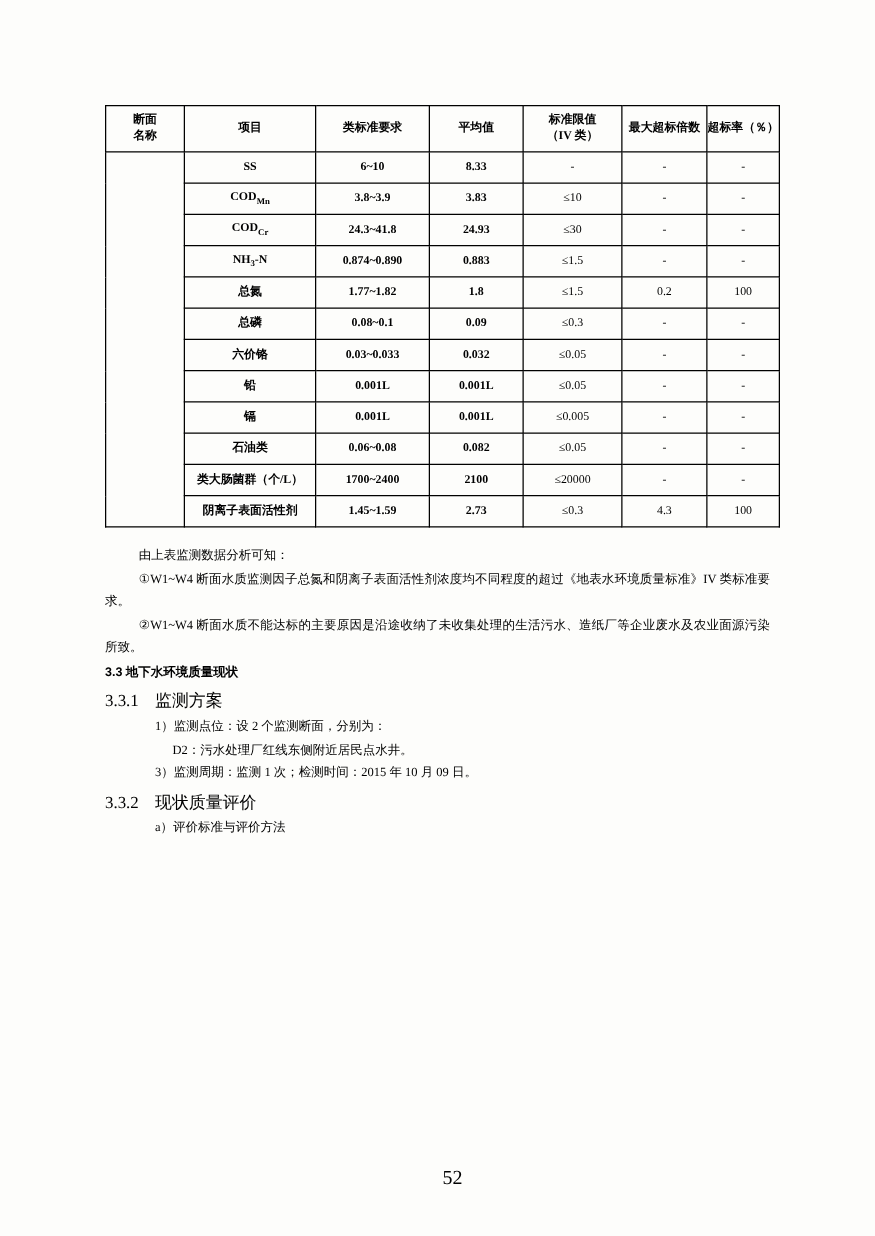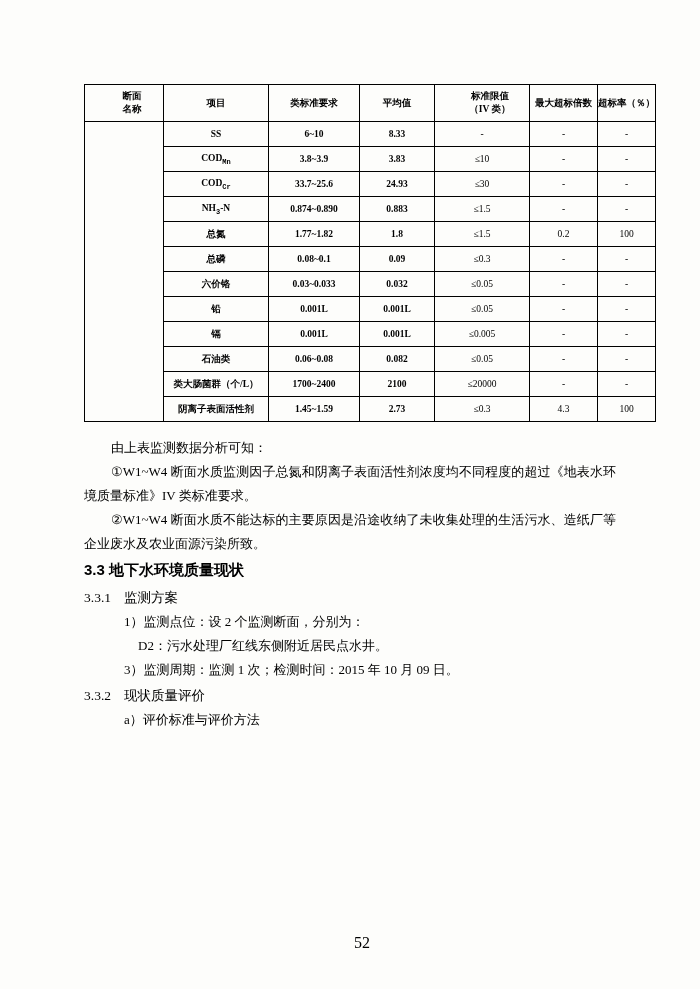--- a/index.html
+++ b/index.html
@@ -44,46 +44,45 @@
     height: 24px;
     line-height: 1.15;
     font-family: "Liberation Serif", "DejaVu Serif", serif;
   }
   table.data th {
     font-weight: bold;
     height: 36px;
   }
   table.data th.hdr-two {
     line-height: 1.35;
-    padding-left: 16px;
   }
   td.bold, th.bold { font-weight: bold; }
-  .sub { font-size: 7px; vertical-align: sub; font-family: Liberation Mono, monospace; }
+  .sub { font-size: 7px; vertical-align: sub; }
   .col1 { width: 62px; }
   .col2 { width: 104px; }
   .col3 { width: 90px; }
   .col4 { width: 74px; }
   .col5 { width: 78px; }
   .col6 { width: 67px; }
   .col7 { width: 57px; }
 
   
   .para {
-    font-size: 13px;
+    font-size: 10px;
     line-height: 1.85;
     margin: 0;
     text-align: justify;
     font-family: "Liberation Serif", "DejaVu Serif", serif;
   }
   .gap-before { margin-top: 14px; }
   .indent2 { text-indent: 27px; }
   .indent3 { text-indent: 40px; }
   .indent4 { text-indent: 54px; }
   .heading {
-    font-size: 15px;
+    font-size: 10px;
     font-weight: bold;
     line-height: 1.9;
     margin: 0;
     font-family: "Liberation Sans", "DejaVu Sans", sans-serif;
   }
   .subheading {
     font-size: 13.5px;
     line-height: 1.9;
     margin: 0;
   }
@@ -134,21 +133,21 @@
         <tr>
           <td class="col2 bold"><span>COD</span><span class="sub">Mn</span></td>
           <td class="col3 bold">3.8~3.9</td>
           <td class="col4 bold">3.83</td>
           <td class="col5">≤10</td>
           <td class="col6">-</td>
           <td class="col7">-</td>
         </tr>
         <tr>
           <td class="col2 bold"><span>COD</span><span class="sub">Cr</span></td>
-          <td class="col3 bold">33.7~25.6</td>
+          <td class="col3 bold">24.3~41.8</td>
           <td class="col4 bold">24.93</td>
           <td class="col5">≤30</td>
           <td class="col6">-</td>
           <td class="col7">-</td>
         </tr>
         <tr>
           <td class="col2 bold"><span>NH</span><span class="sub">3</span><span>-N</span></td>
           <td class="col3 bold">0.874~0.890</td>
           <td class="col4 bold">0.883</td>
           <td class="col5">≤1.5</td>

